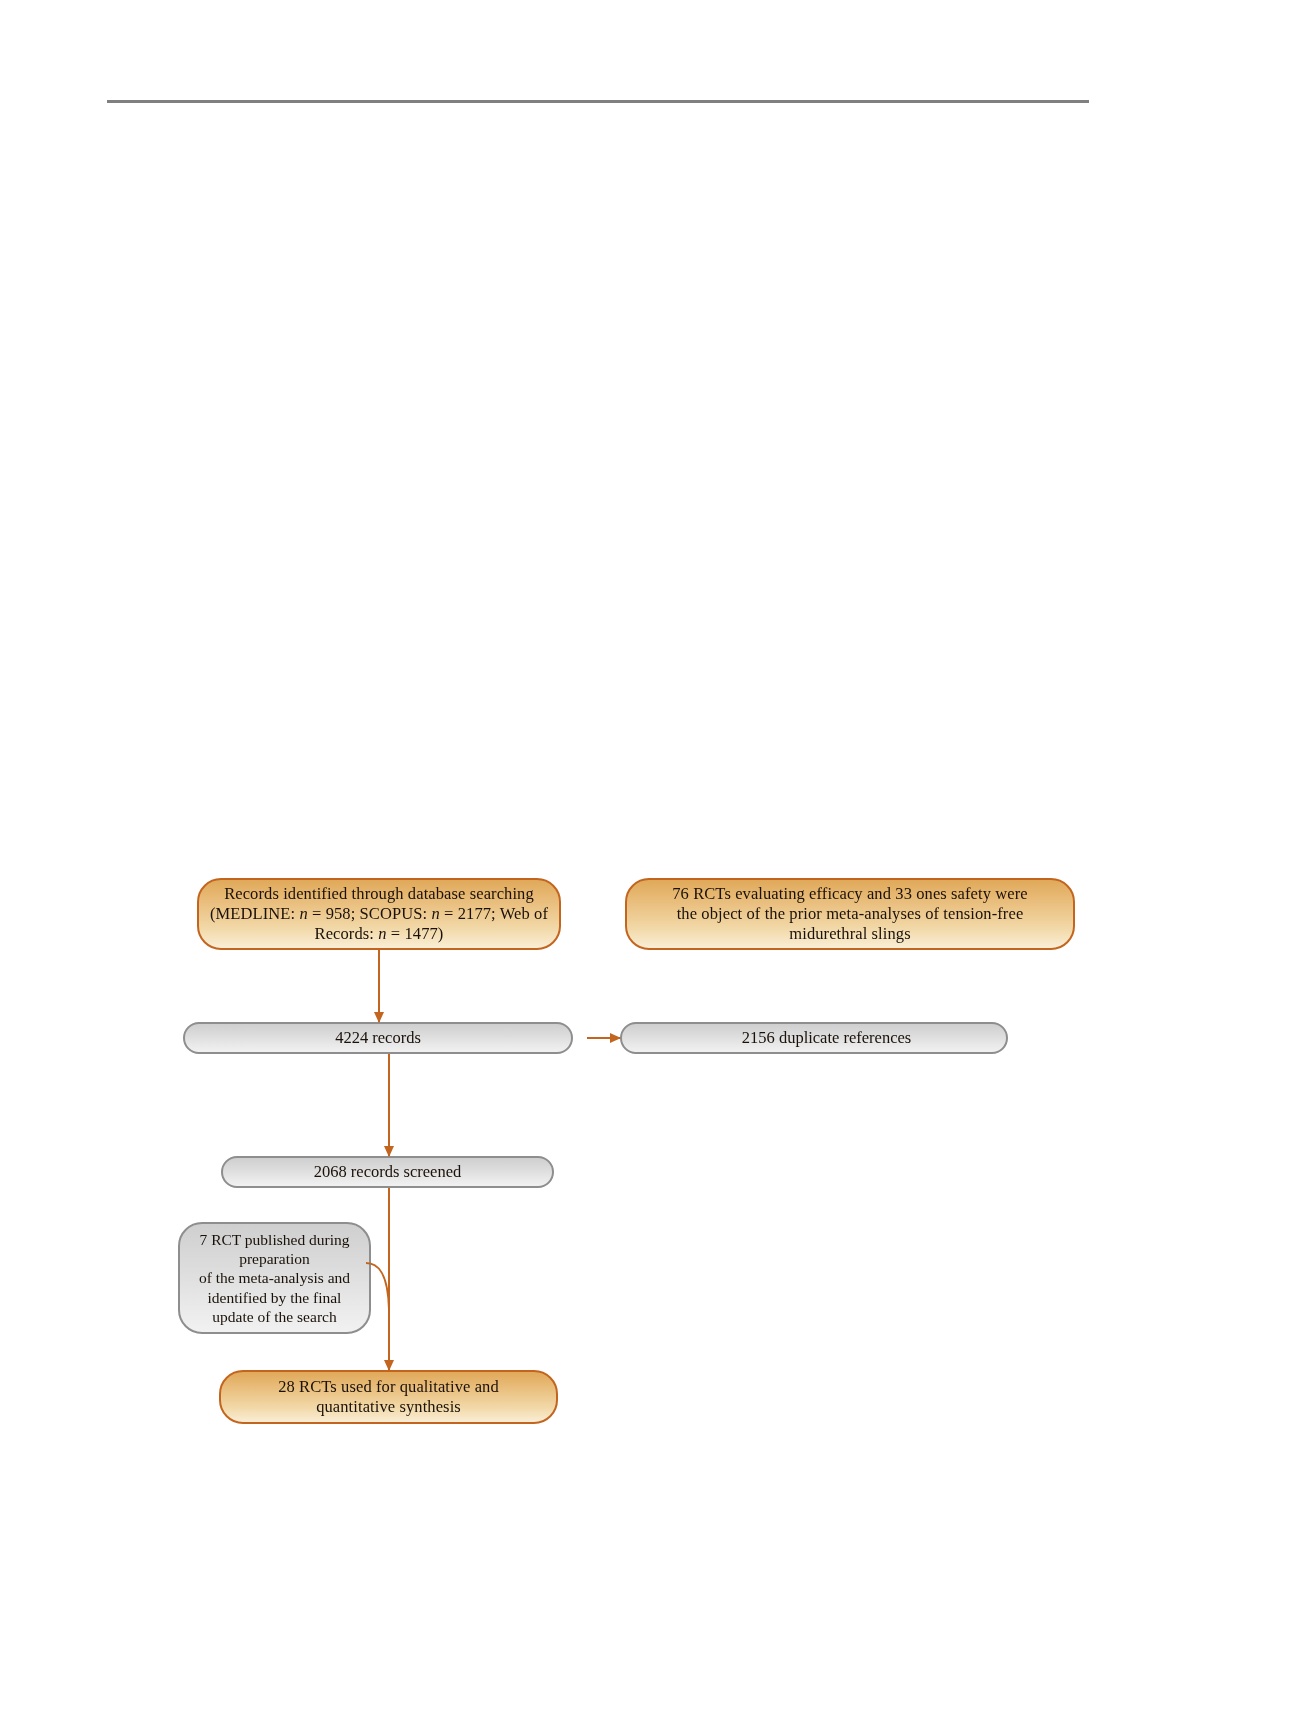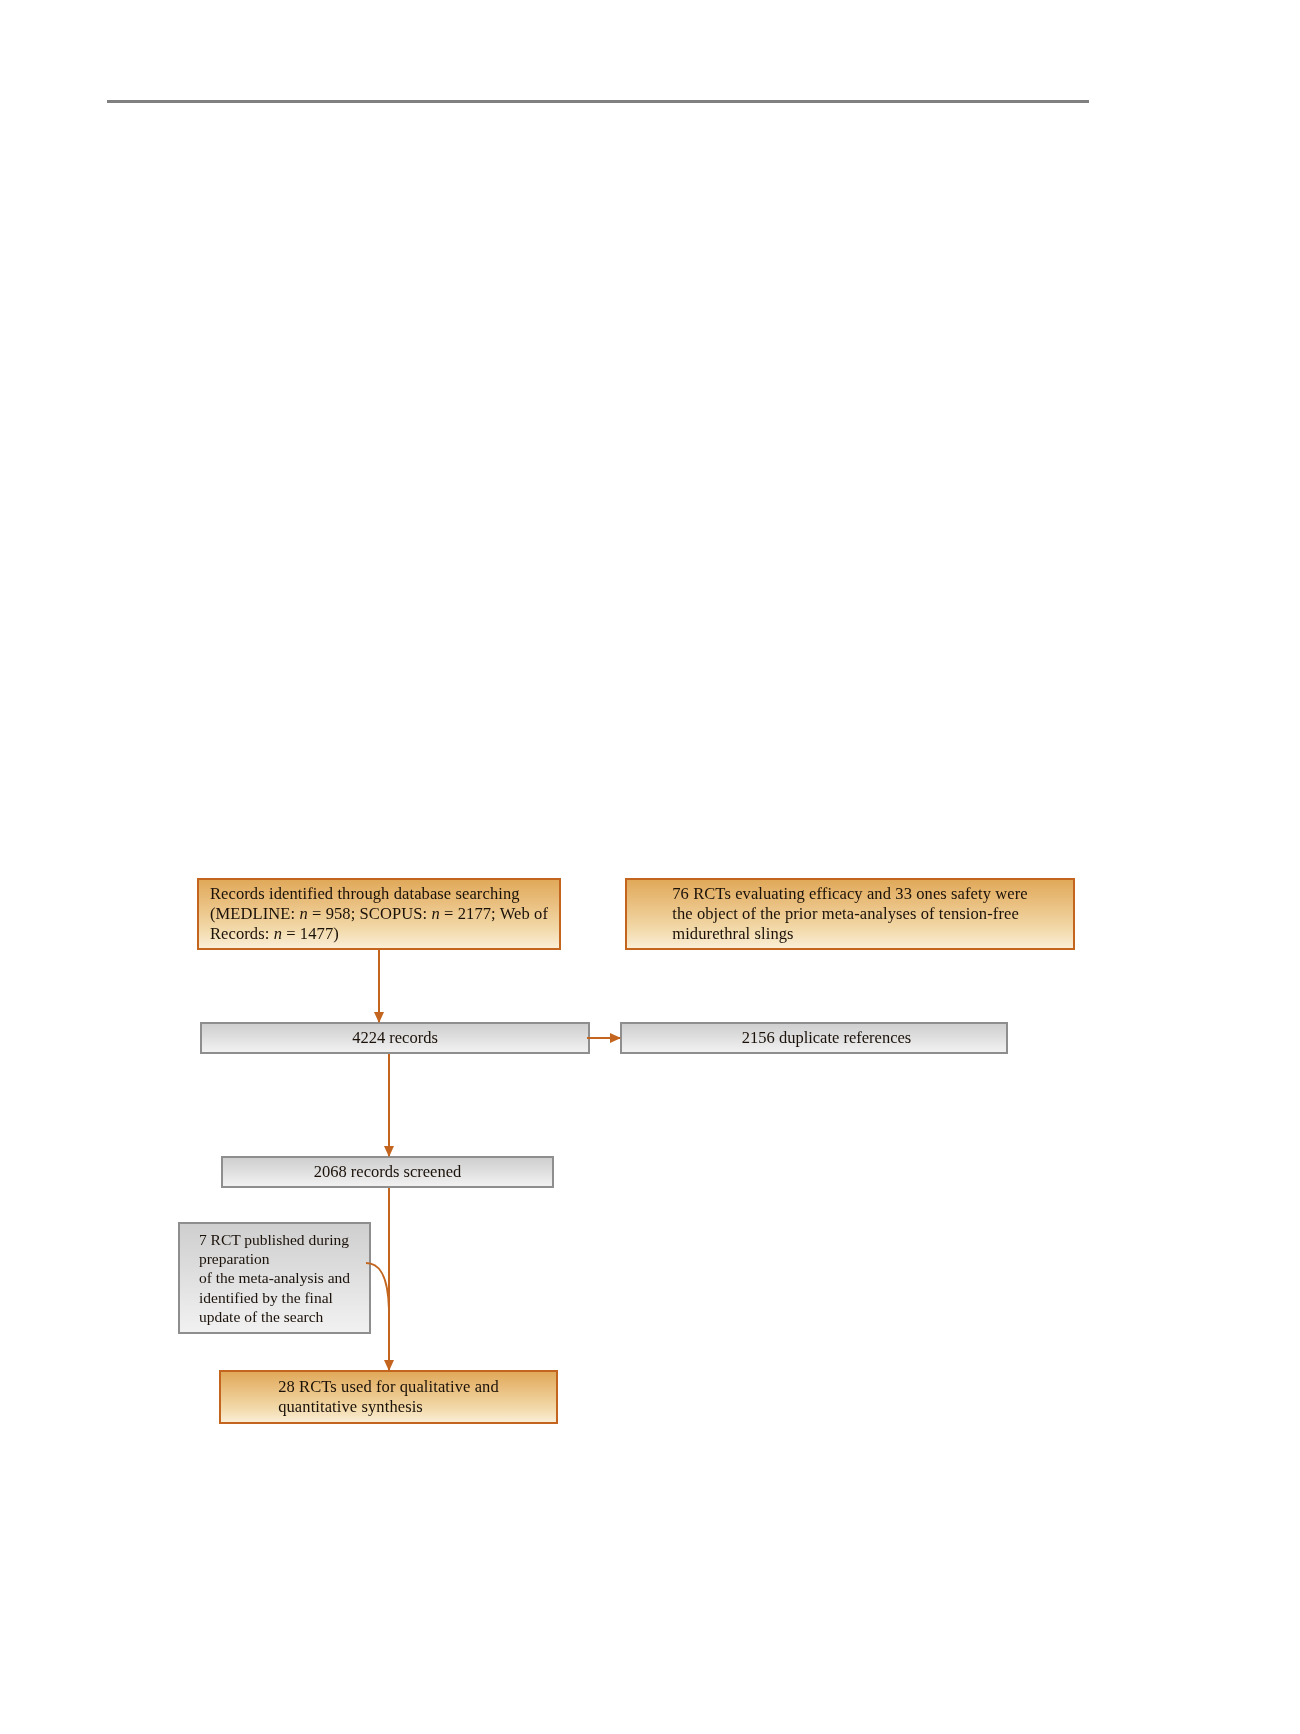--- a/index.html
+++ b/index.html
@@ -25,22 +25,24 @@
     background: #808080;
   }
 
   
   .flow-box {
     position: absolute;
     box-sizing: border-box;
     display: flex;
     align-items: center;
     justify-content: center;
+    text-align: center;
     line-height: 1.22;
     color: #1a1109;
+    border-radius: 24px;
   }
 
   .box-amber {
     border: 2px solid #c3651f;
     background: linear-gradient(to bottom, #e0a95a 0%, #e8bb78 28%, #f2d9a9 72%, #faeed6 100%);
     font-size: 16.5px;
     letter-spacing: .1px;
   }
 
   .box-gray {
@@ -54,21 +56,21 @@
     padding: 0 10px;
     white-space: pre-line;
   }
 
   
   .flow-box i { font-style: italic; }
 
   
   #box-identified { left: 197px; top: 878px;  width: 364px; height: 72px; }
   #box-prior      { left: 625px; top: 878px;  width: 450px; height: 72px; }
-  #box-4224       { left: 200px; top: 1022px; width: 390px; height: 32px; }
+  #box-4224       { left: 183px; top: 1022px; width: 390px; height: 32px; }
   #box-duplicate  { left: 620px; top: 1022px; width: 388px; height: 32px; padding-left: 25px; }
   #box-screened   { left: 221px; top: 1156px; width: 333px; height: 32px; }
   #box-6rct       { left: 178px; top: 1222px; width: 193px; height: 112px;
                     font-size: 15.5px; line-height: 1.24; }
   #box-28rct      { left: 219px; top: 1370px; width: 339px; height: 54px; }
 
   
   .conn {
     position: absolute;
   }

